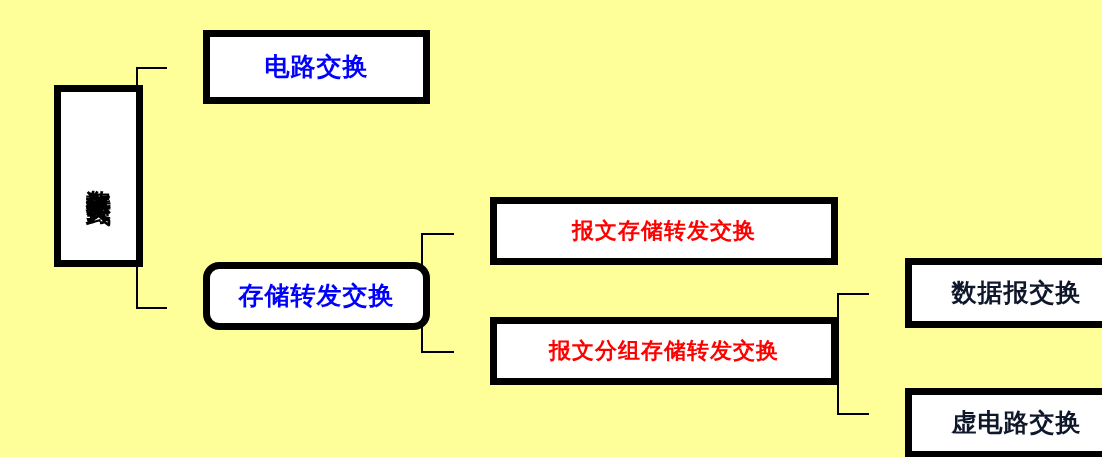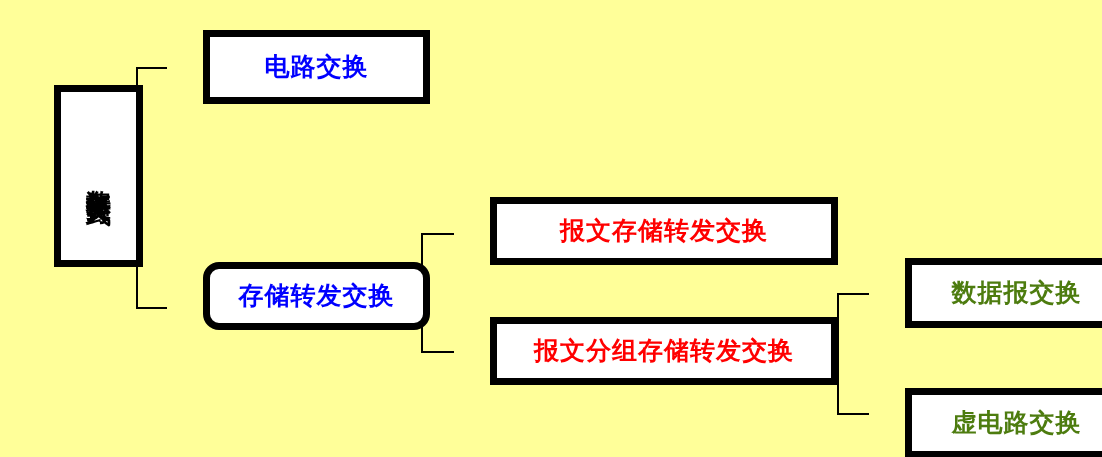--- a/index.html
+++ b/index.html
@@ -92,42 +92,42 @@
   }
   #node-packet {
     left: 452px;
     top: 317px;
     width: 348px;
     height: 68px;
     justify-content: center;
   }
   #node-message .label,
   #node-packet .label {
-    font-size: 25px;
+    font-size: 22px;
     color: #ff0000;
   }
 
   
   #node-datagram {
     left: 867px;
     top: 258px;
     width: 223px;
     height: 70px;
   }
   #node-virtual {
     left: 867px;
     top: 388px;
     width: 223px;
     height: 70px;
     align-items: center;
   }
   #node-datagram .label,
   #node-virtual .label {
     font-size: 25px;
-    color: #4d7c0f;
+    color: #0f172a;
   }
 </style>
 </head>
 <body>
 
 <div id="diagram">
 
   <div class="conn conn-h" style="left:105px; top:175px; width:33px;"></div>
   <div class="conn conn-v" style="left:136px; top:67px; width:2px; height:242px;"></div>
   <div class="conn conn-h" style="left:136px; top:67px; width:31px;"></div>

